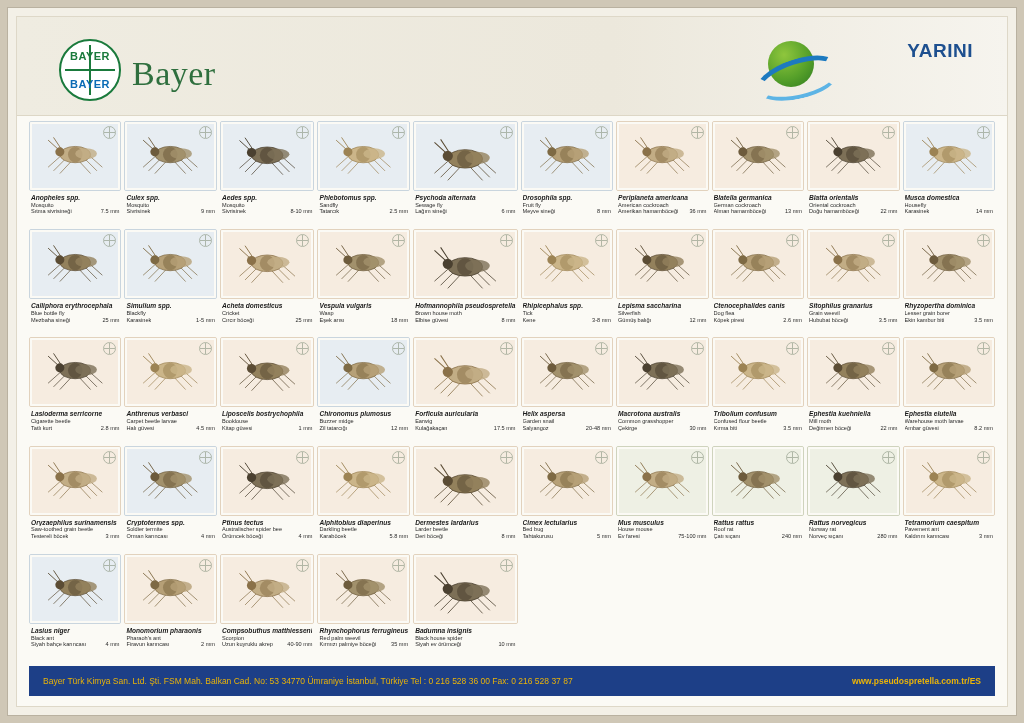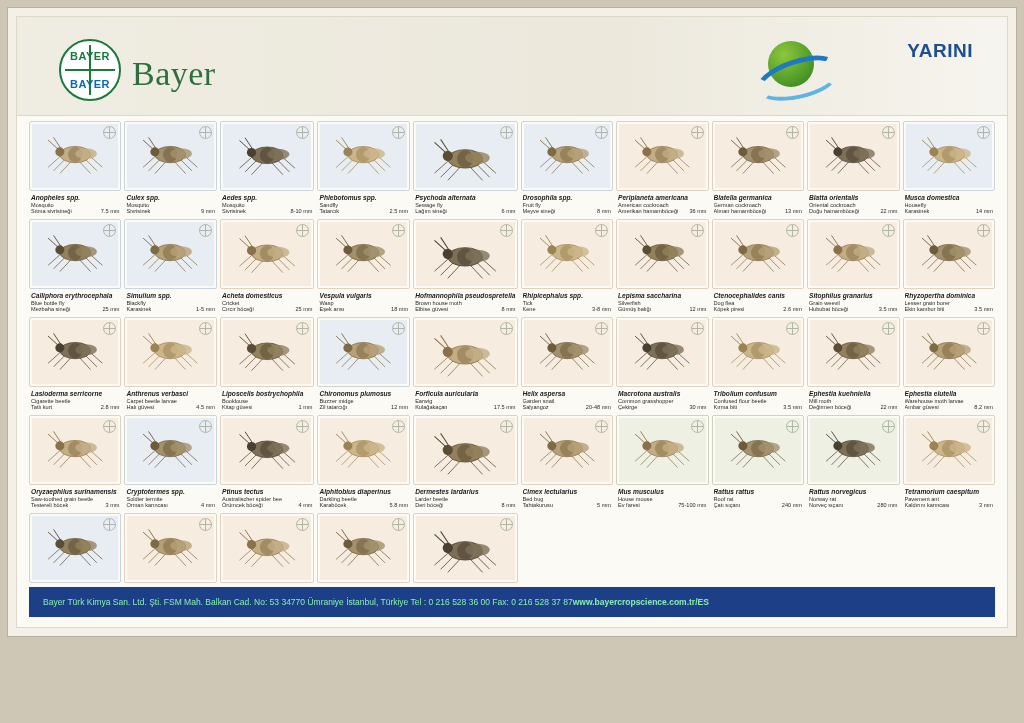--- a/index.html
+++ b/index.html
@@ -3,21 +3,21 @@
 <meta charset="utf-8">
 <style>
   html,body{margin:0;padding:0;}
   body{
     width:1024px;height:723px;
     background:#cfc7b6;
     font-family:"Liberation Sans", sans-serif;
     overflow:hidden;
   }
   .poster{
-    position:absolute;left:8px;top:8px;width:1008px;height:628px;
+    position:absolute;left:8px;top:8px;width:1008px;height:707px;
     background:#f3f0e7;
     box-shadow:0 0 0 1px #b9b1a0;
   }
   .inner{
     position:absolute;left:8px;top:8px;right:8px;bottom:8px;
     background:#fbfaf5;
     border:1px solid #ded8c8;
   }
   
   .header{
@@ -127,23 +127,23 @@
     white-space:nowrap;overflow:hidden;text-overflow:ellipsis;
   }
   .en{font-size:5.6px;color:#2b2b2b;white-space:nowrap;overflow:hidden;text-overflow:ellipsis;}
   .row-last{display:flex;justify-content:space-between;align-items:baseline;gap:2px;}
   .tr{font-size:5.6px;color:#2b2b2b;white-space:nowrap;overflow:hidden;text-overflow:ellipsis;}
   .size{font-size:5.6px;color:#2b2b2b;white-space:nowrap;}
   
   .footer{
     position:absolute;left:12px;right:12px;bottom:10px;height:30px;
     background:#1d3f87;
-    display:flex;align-items:center;
+    display:flex;align-items:center;justify-content:space-between;
     padding:0 14px;
-    color:#86efac;
+    color:#eab308;
   }
   .footer .addr{font-size:8.5px;}
   .footer .web{font-size:8.5px;font-weight:bold;}
 </style>
 </head>
 <body>
 
 <div class="poster">
   <div class="inner">
 
@@ -1290,17 +1290,17 @@
             <div class="row-last">
               <div class="tr">Siyah ev örümceği</div>
               <div class="size">10 mm</div>
             </div>
           </div>
         </div>
       </div>
 
     <div class="footer">
       <div class="addr">Bayer Türk Kimya San. Ltd. Şti. FSM Mah. Balkan Cad. No: 53 34770 Ümraniye İstanbul, Türkiye Tel : 0 216 528 36 00 Fax: 0 216 528 37 87</div>
-      <div class="web">www.bayercropscience.com.tr/ES</div>
+      <div class="web">www.pseudospretella.com.tr/ES</div>
     </div>
 
   </div>
 </div>
 
 </body></html>

